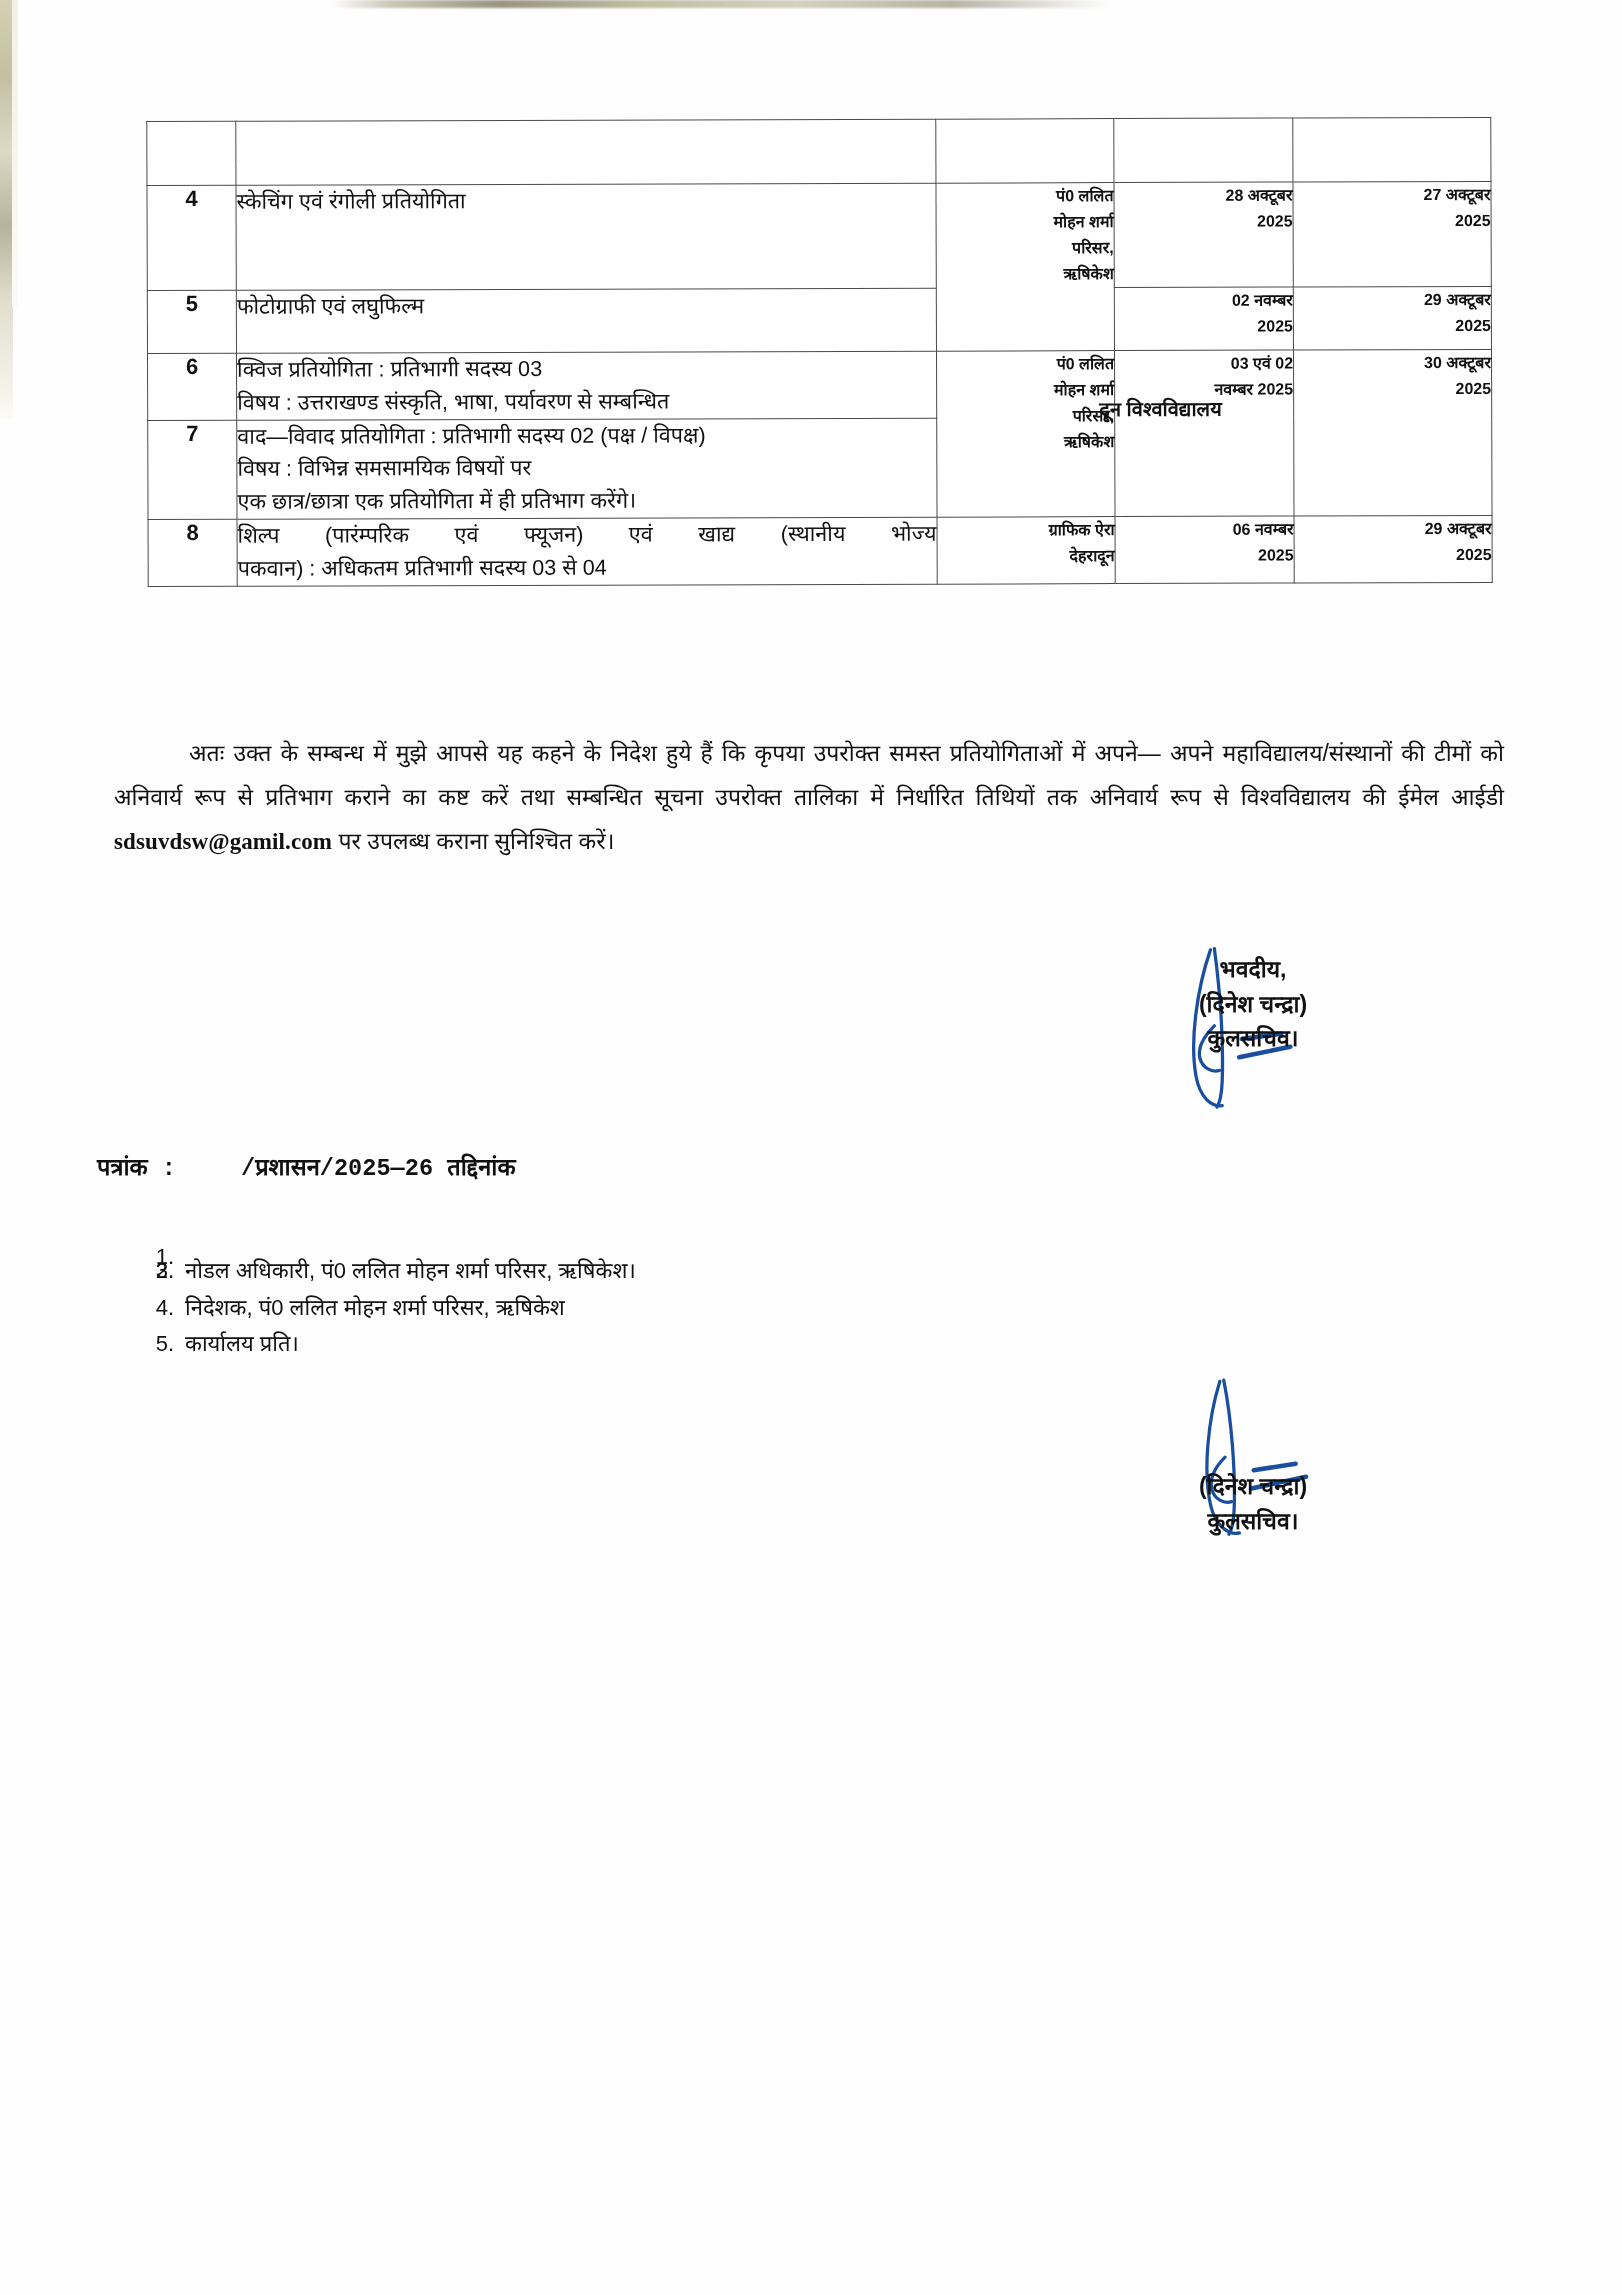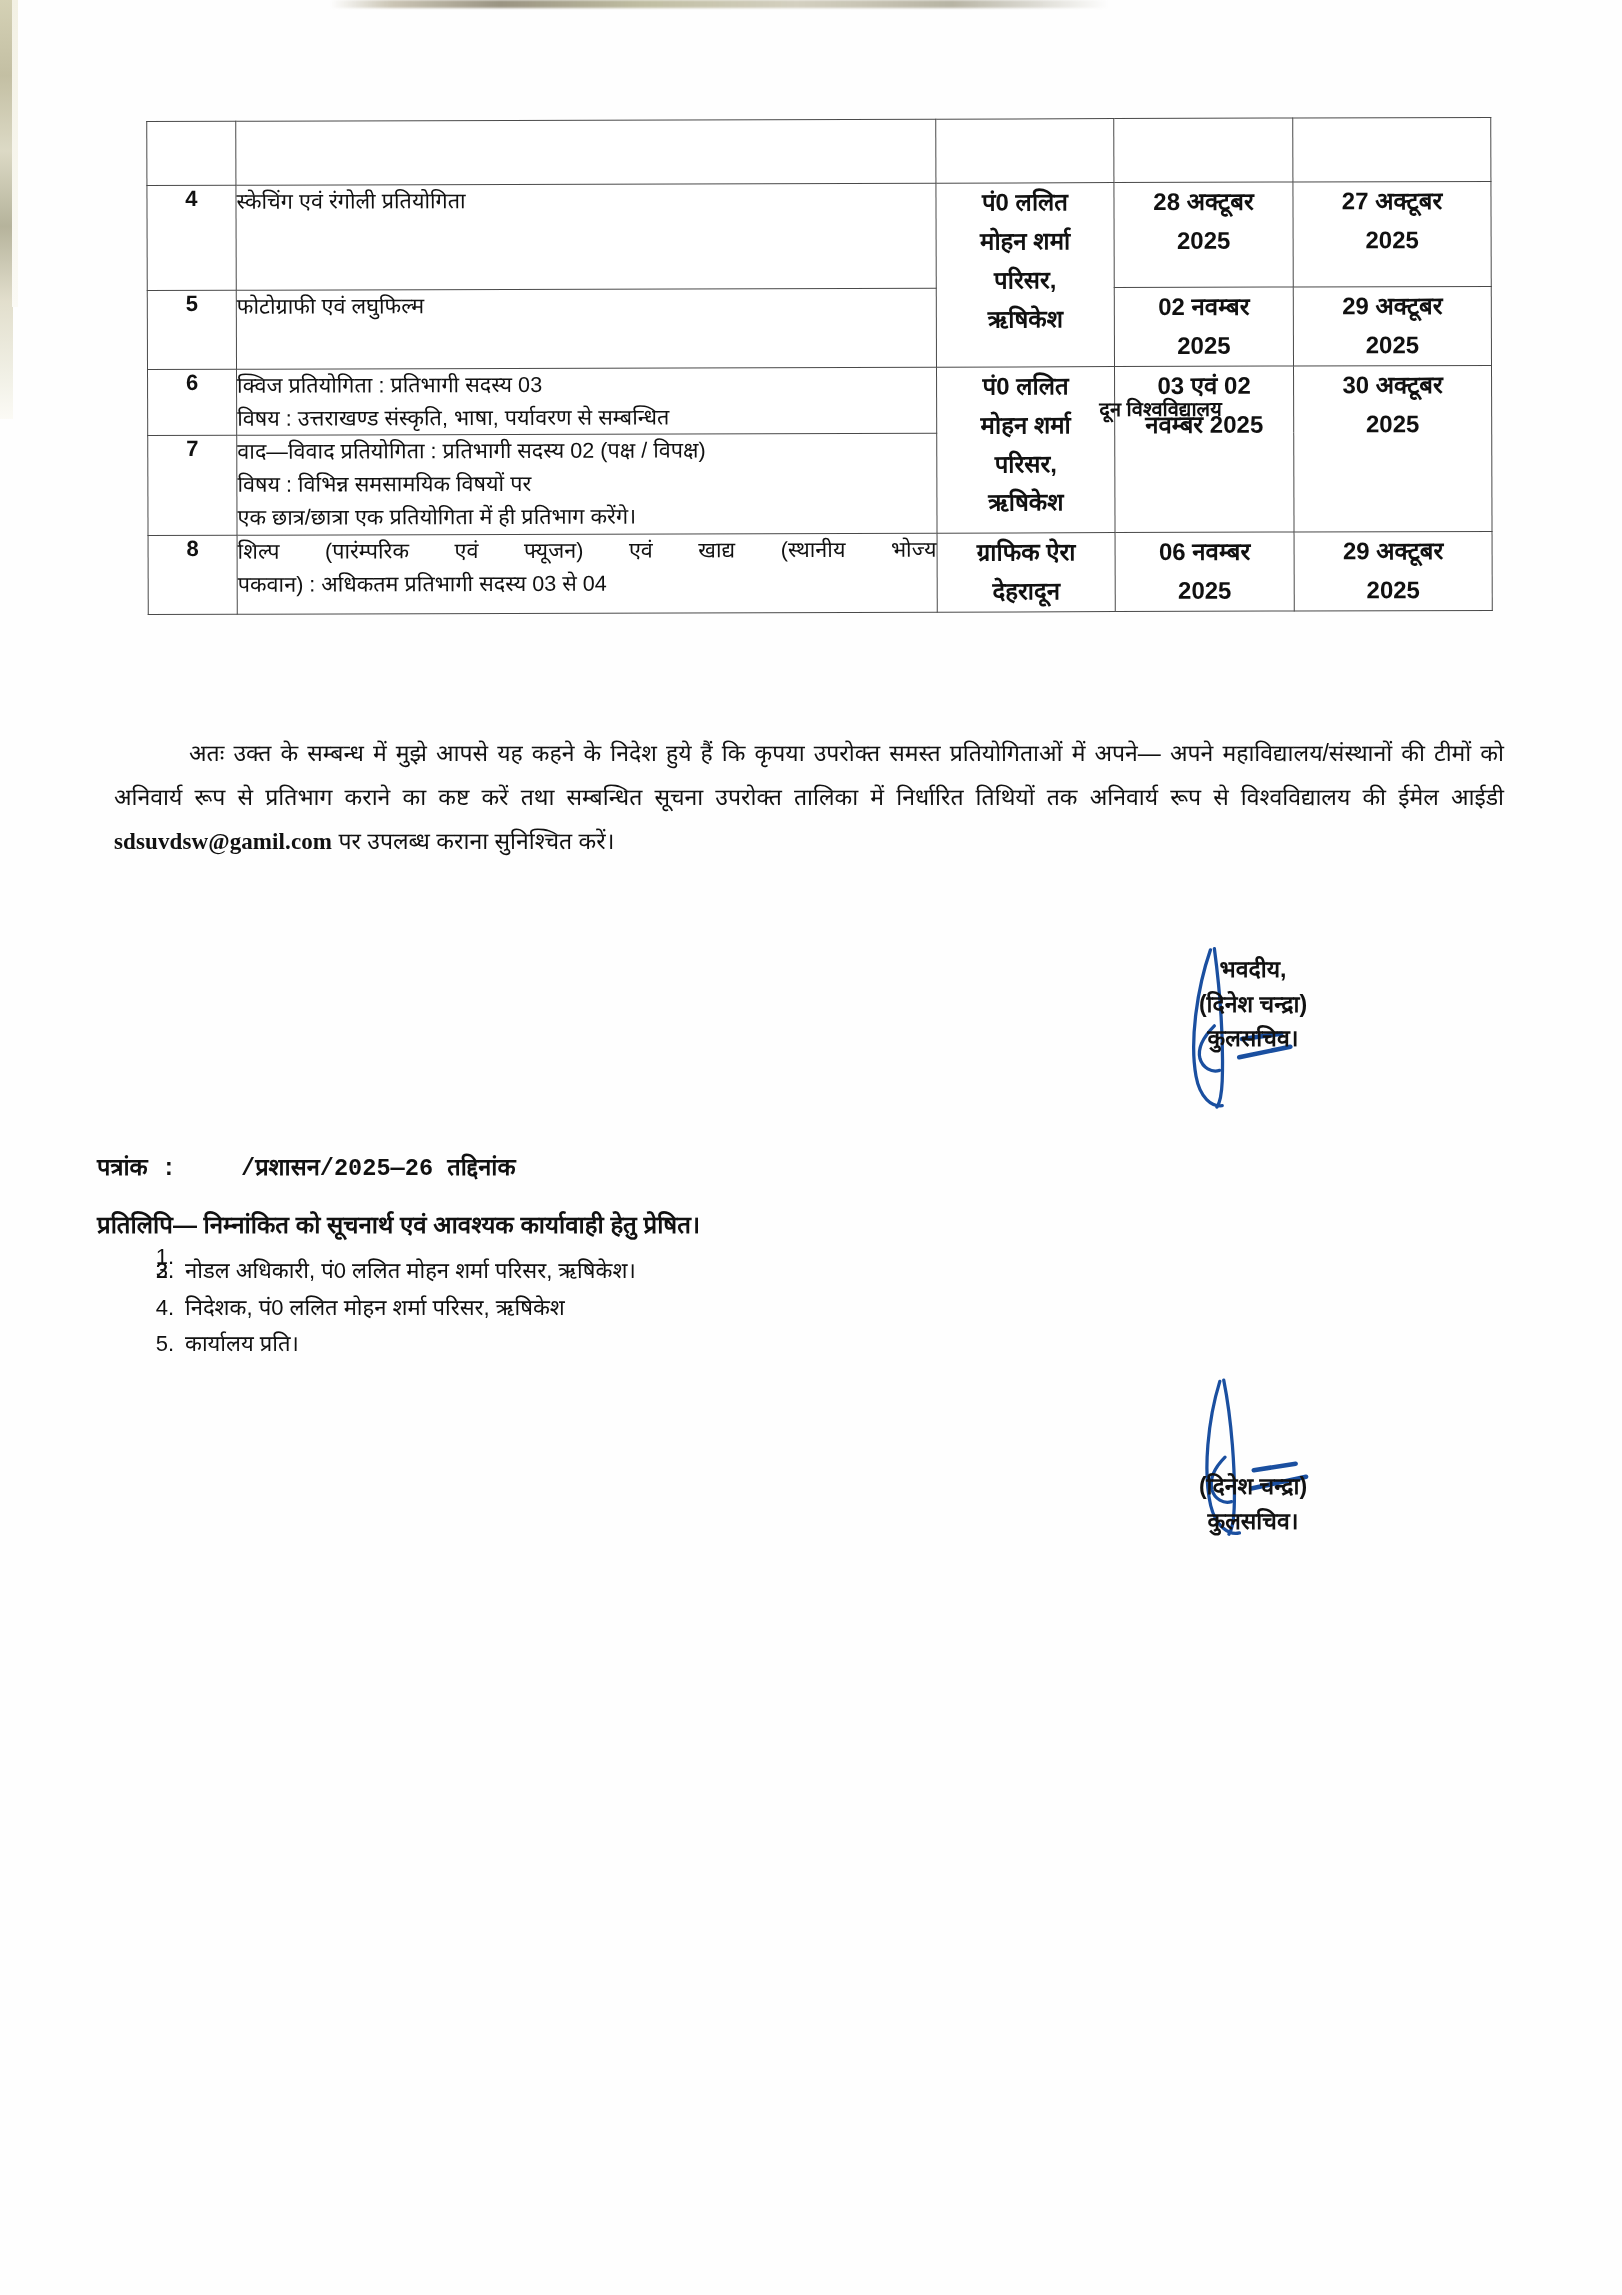--- a/index.html
+++ b/index.html
@@ -89,22 +89,22 @@
     font-family: "Liberation Sans", "DejaVu Sans", sans-serif;
     font-weight: 500;
   }
   .cell-name .nline { display: block; }
   .cell-name .justify-line {
     display: block;
     text-align: justify;
     text-align-last: justify;
   }
   .cell-venue, .cell-date {
-    text-align: center;
-    font-size: 24px;
+    text-align: right;
+    font-size: 16px;
     line-height: 1.62;
     padding: 7.9px 3.9px 9.2px;
     font-weight: 600;
     font-family: "Liberation Sans", "DejaVu Sans", sans-serif;
   }
   .cell-venue .vline, .cell-date .dline { display: block; }
   .header-row td { height: 63px; }
   .r4 { height: 105px; }
   .r5 { height: 63px; }
   .r6 { height: 65px; }
@@ -338,21 +338,20 @@
   <div class="sig-block" id="signature-block-primary">
     <span class="sig-line sig-closing">भवदीय,</span>
     <span class="sig-line">(दिनेश चन्द्रा)</span>
     <span class="sig-line">कुलसचिव।</span>
   </div>
 
   <div id="reference-line">
     <span>पत्रांक :</span><span class="ref-gap"></span><span>/प्रशासन/2025—26 तद्दिनांक</span>
   </div>
 
-  <div id="copy-heading">प्रतिलिपि— निम्नांकित को सूचनार्थ एवं आवश्यक कार्यावाही हेतु प्रेषित।</div>
   <ol id="copy-list">
     <li>
       <span class="num">1.</span>
     </li>
     <li>
       <span class="num">2.</span>
     </li>
     <li>
       <span class="num">3.</span>
       <span>नोडल अधिकारी, पं0 ललित मोहन शर्मा परिसर, ऋषिकेश।</span>

